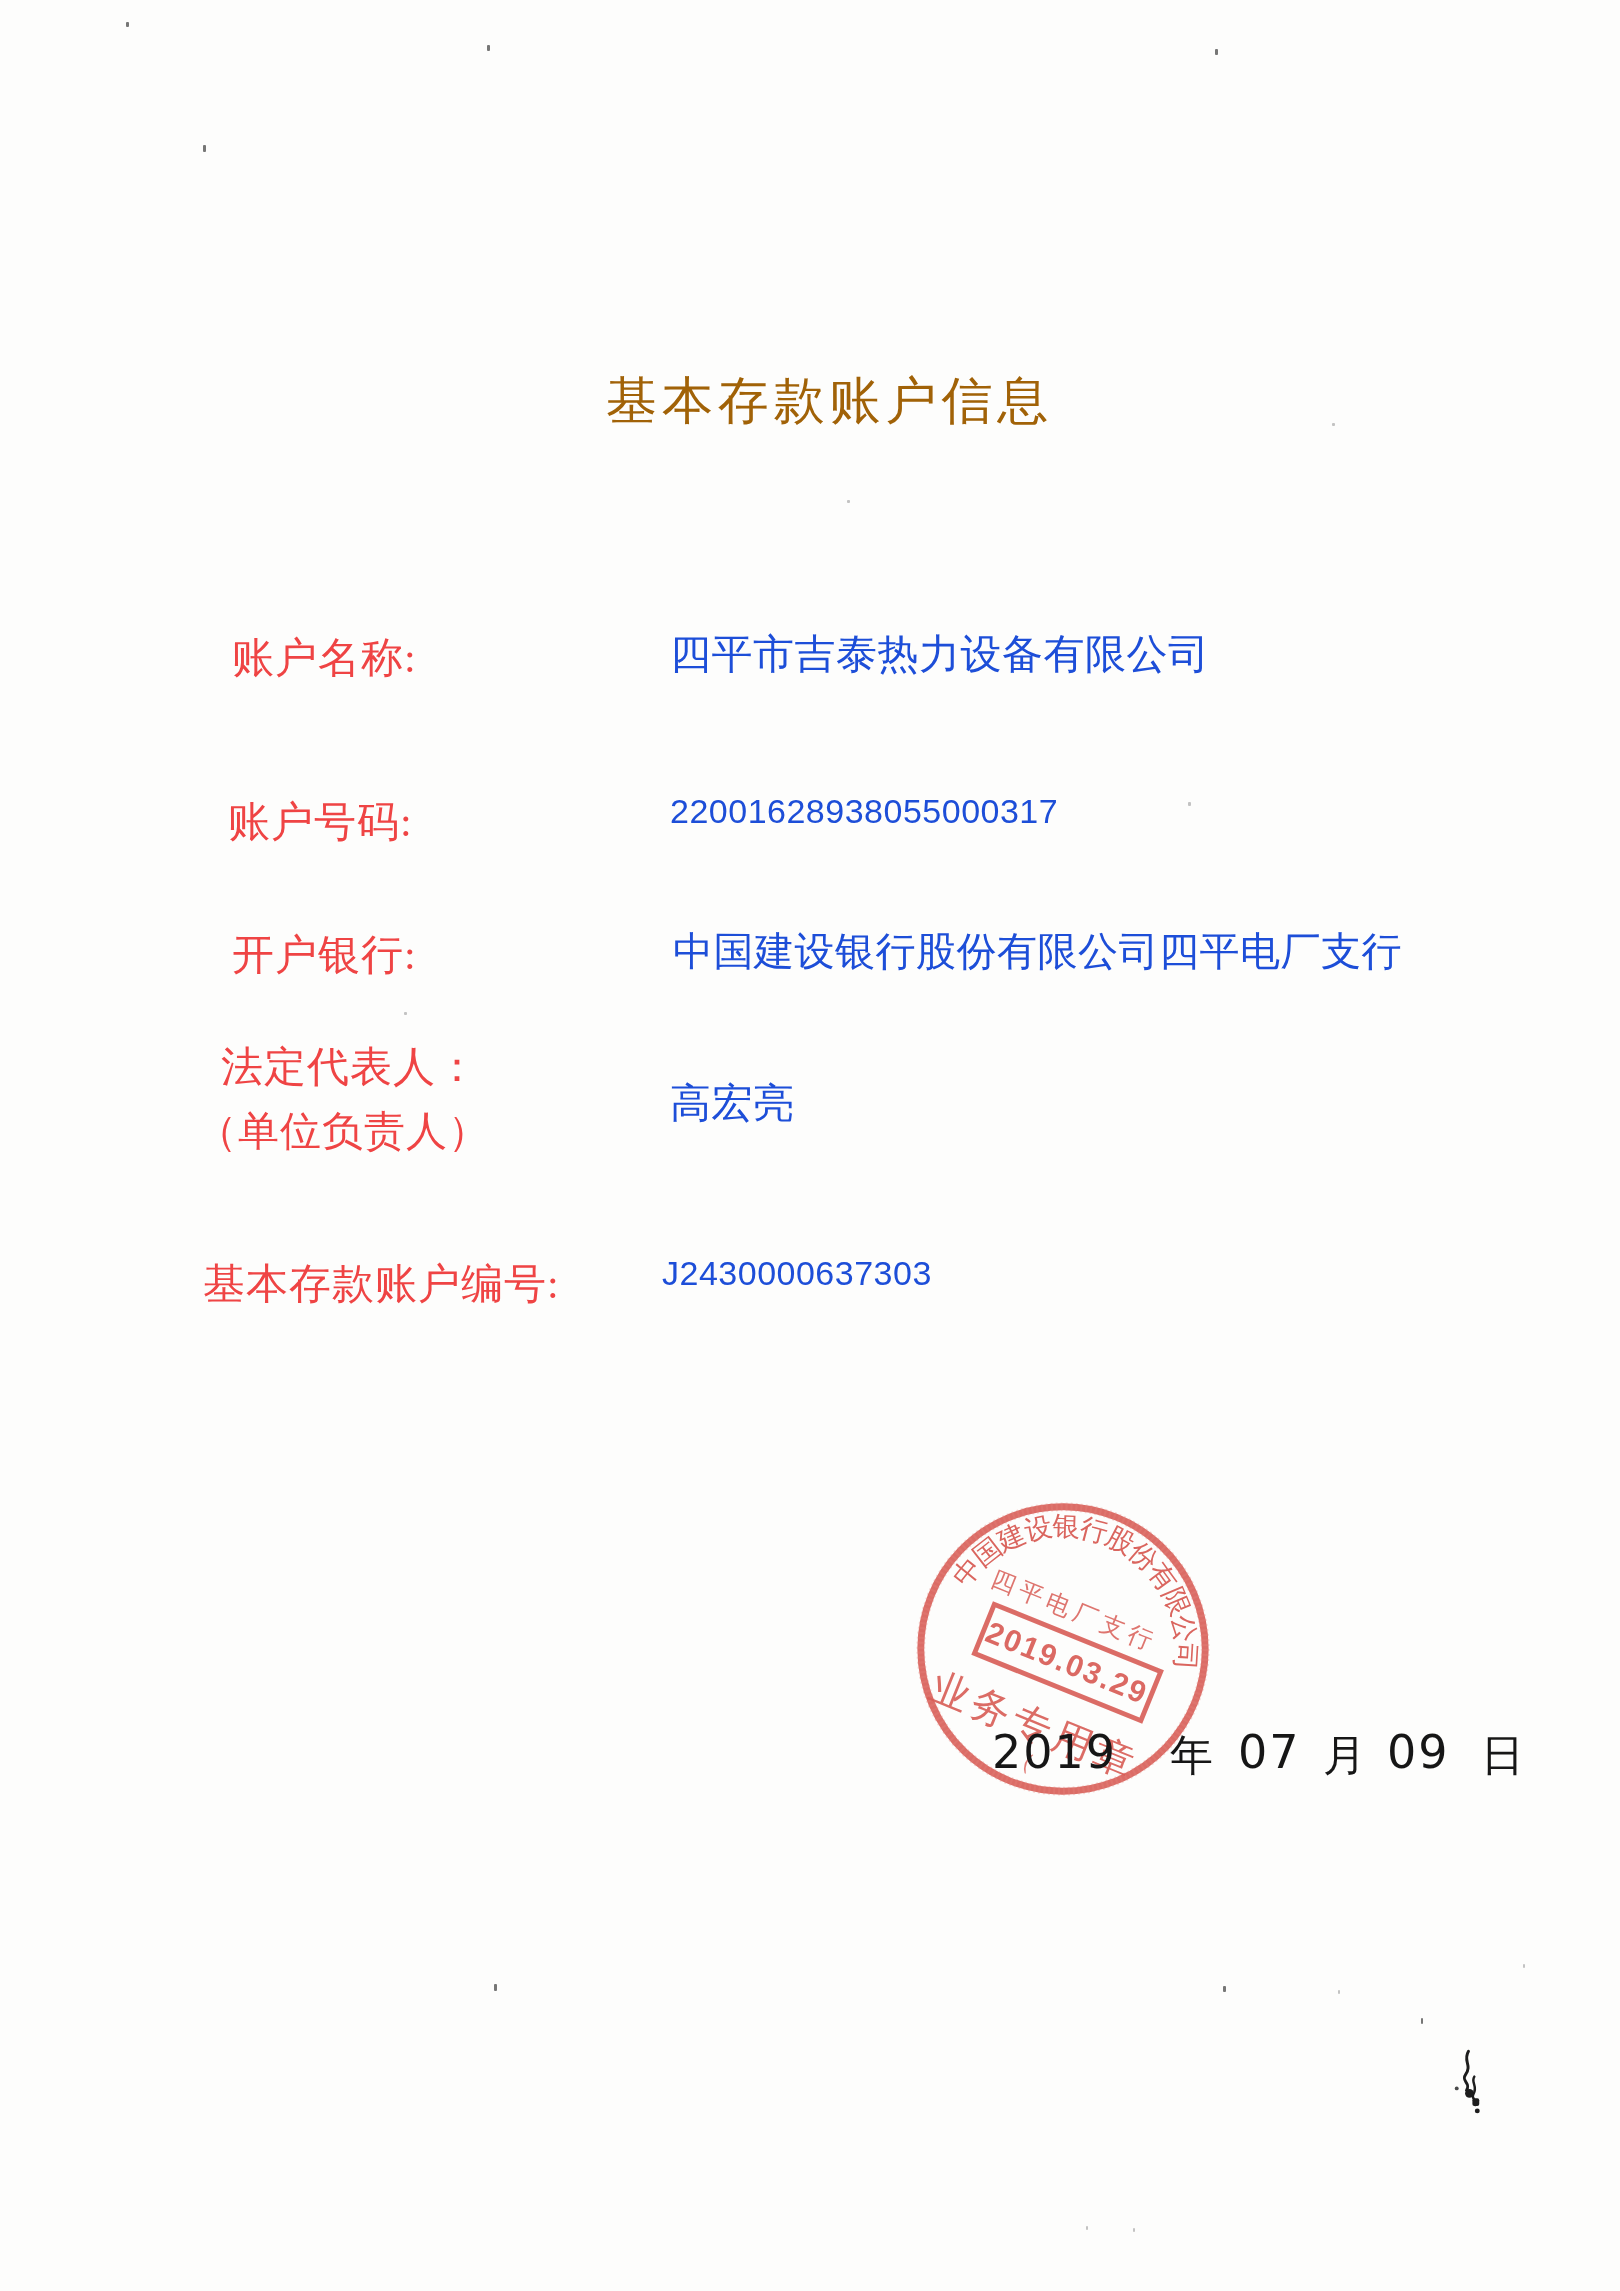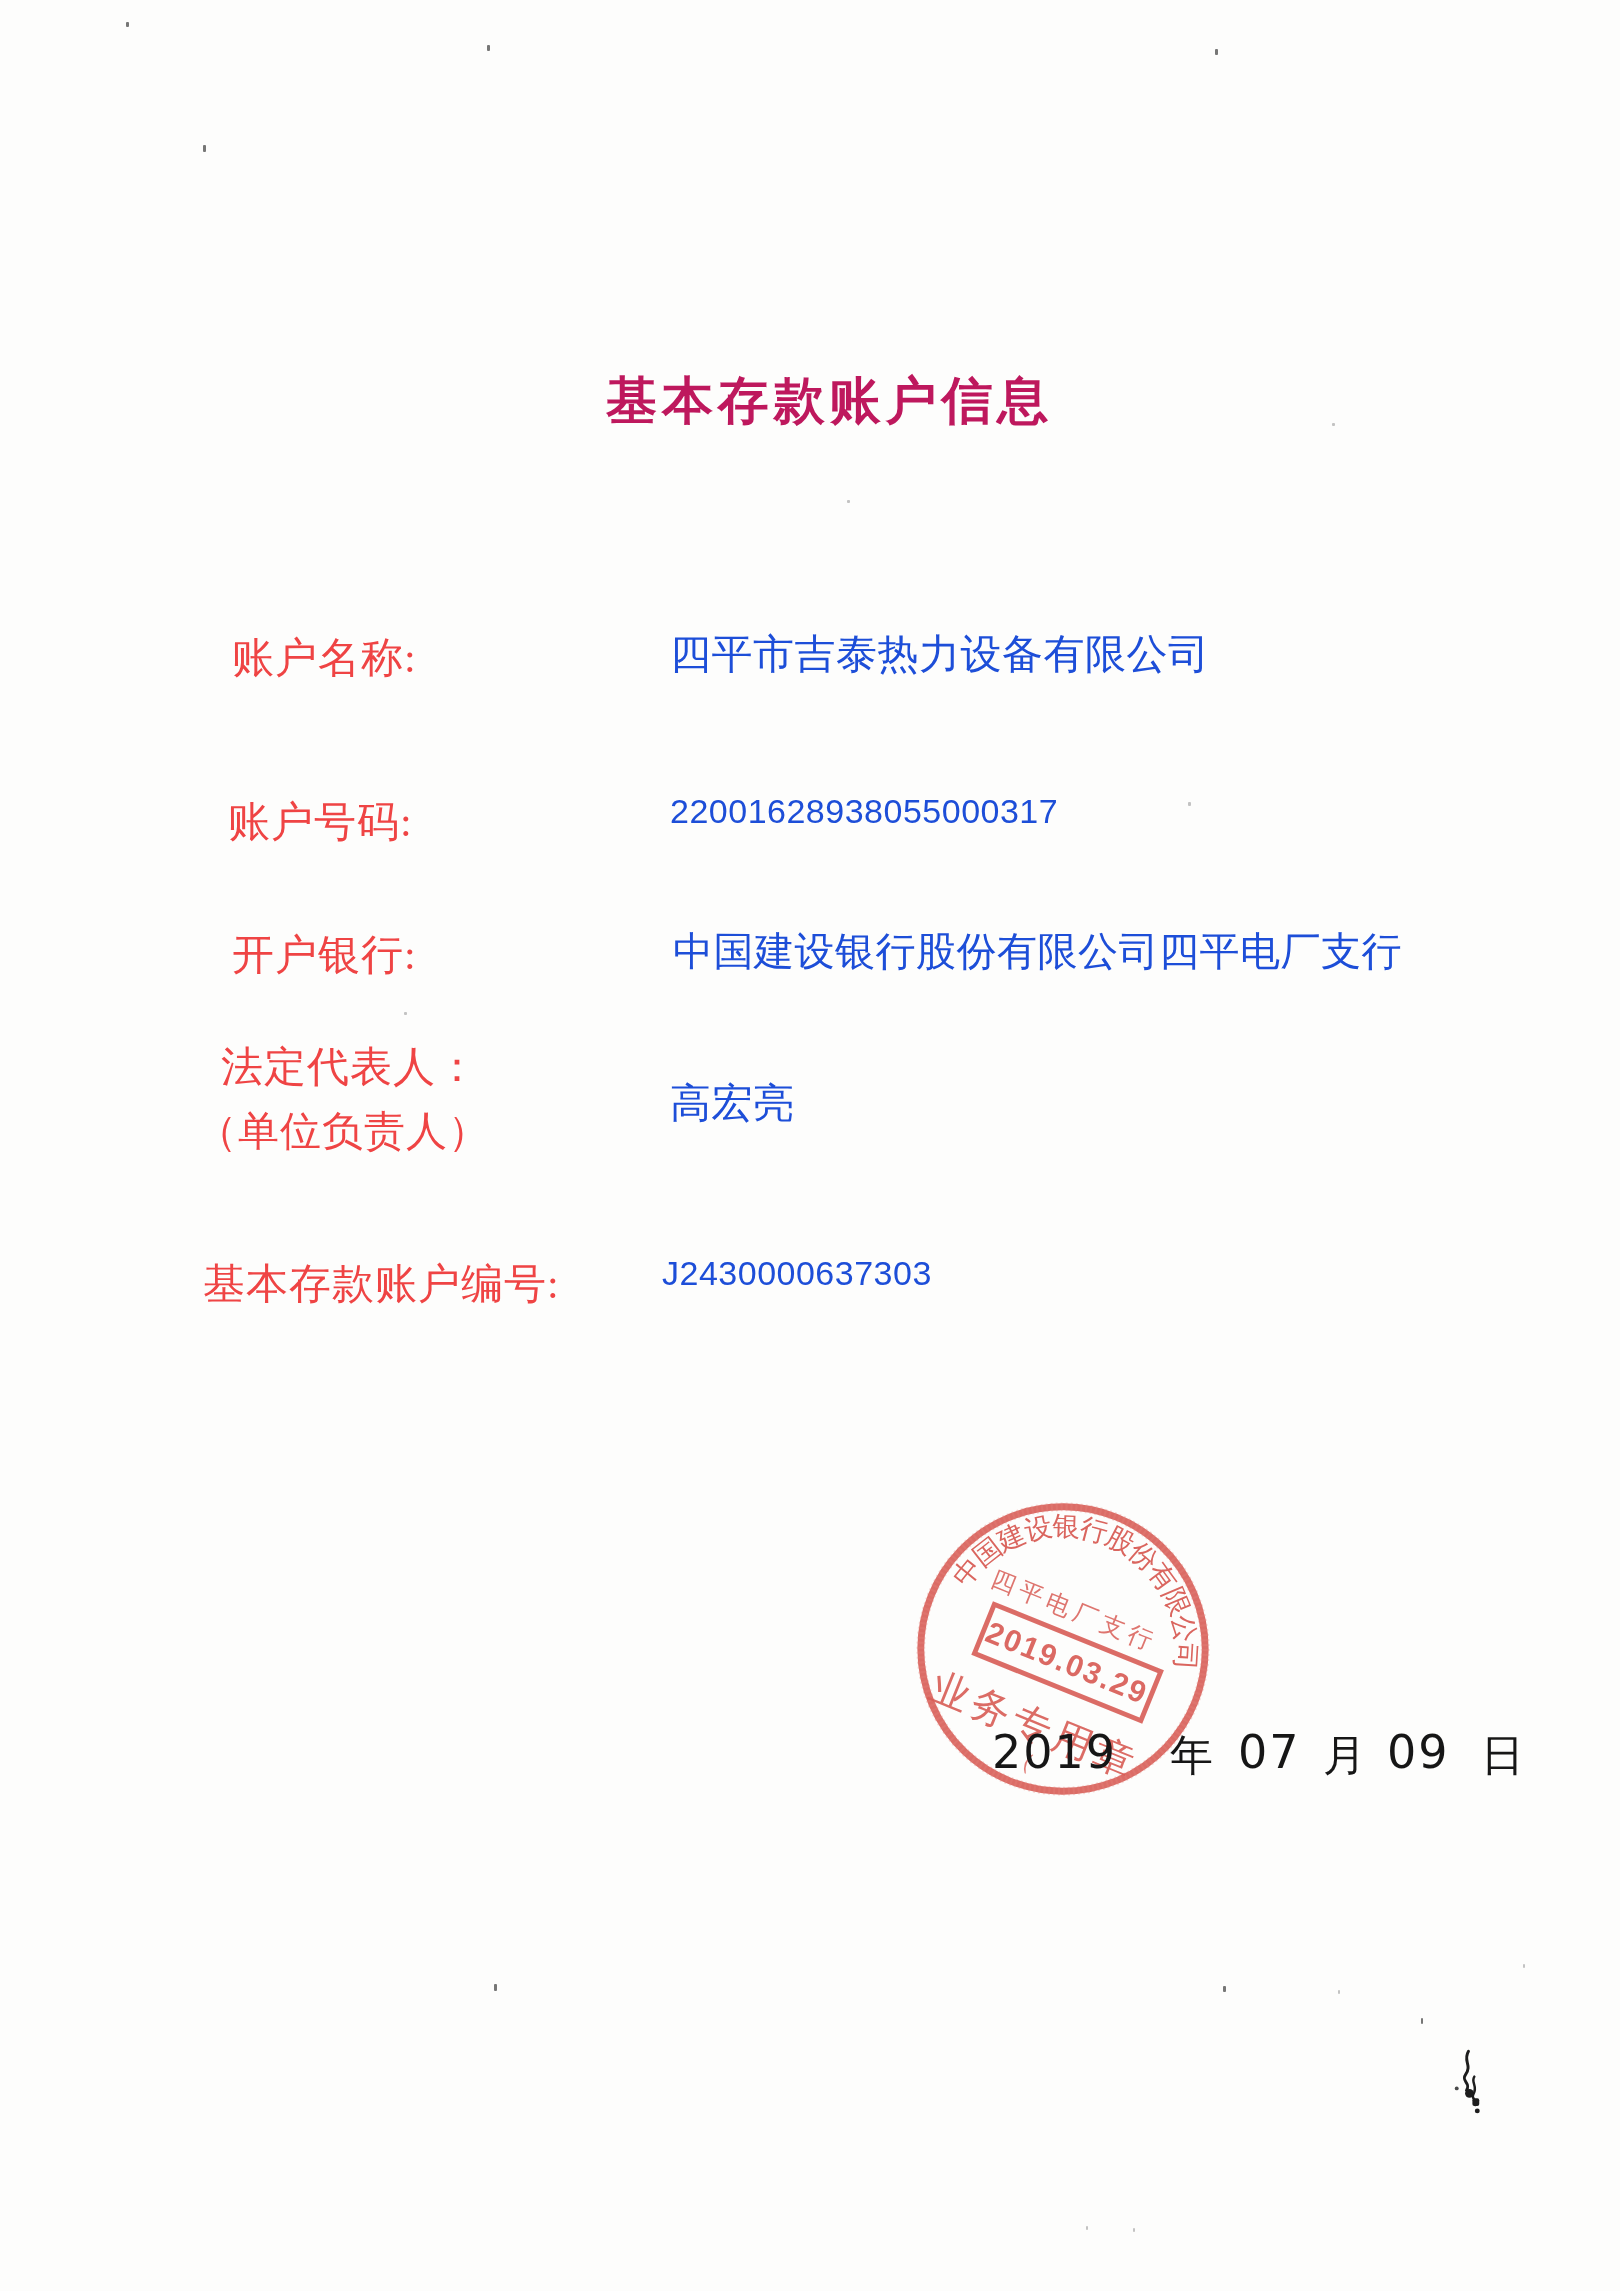--- a/index.html
+++ b/index.html
@@ -12,23 +12,23 @@
     background: #fdfdfc;
     overflow: hidden;
     font-family: "Liberation Serif", "DejaVu Serif", serif;
     color: #1b1b1b;
   }
   .doc-title {
     position: absolute;
     left: 606px;
     top: 367px;
     font-size: 51px;
-    font-weight: 700;
+    font-weight: 400;
     letter-spacing: 4.9px;
-    color: #be185d;
+    color: #a16207;
   }
   .field-row { position: absolute; left: 0; top: 0; width: 100%; height: 0; }
   .f-label {
     position: absolute;
     font-size: 42px;
     letter-spacing: 1px;
     color: #ef4444;
     white-space: nowrap;
   }
   .f-value {

